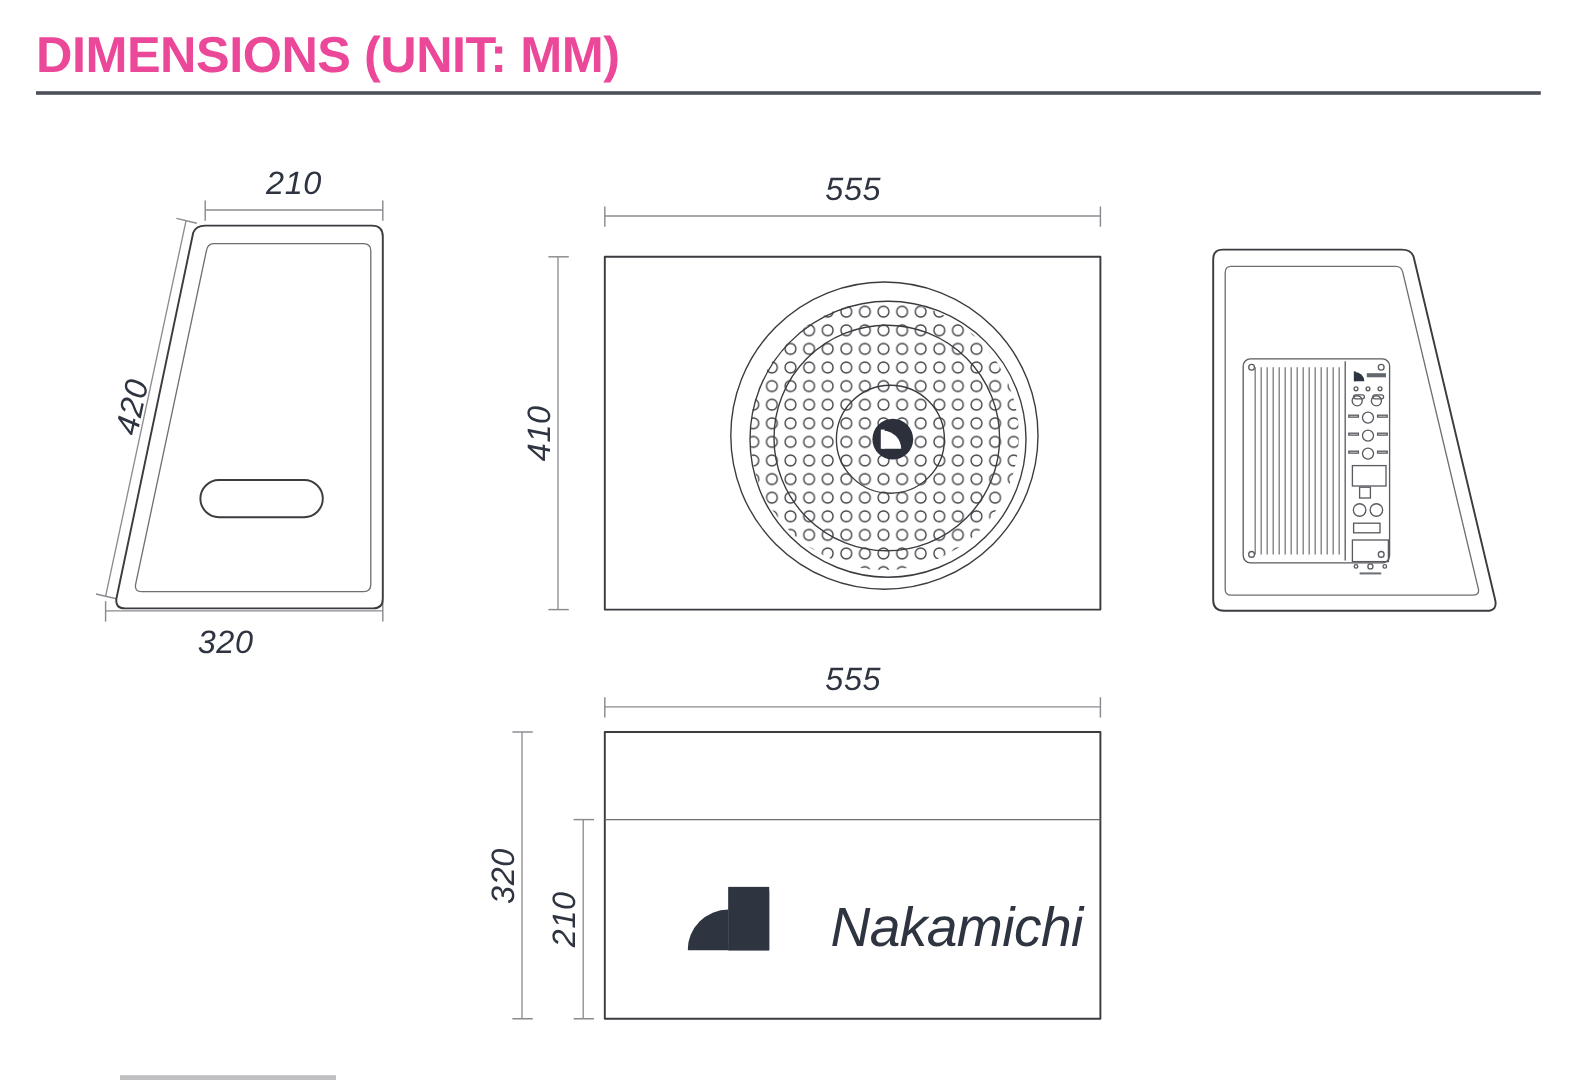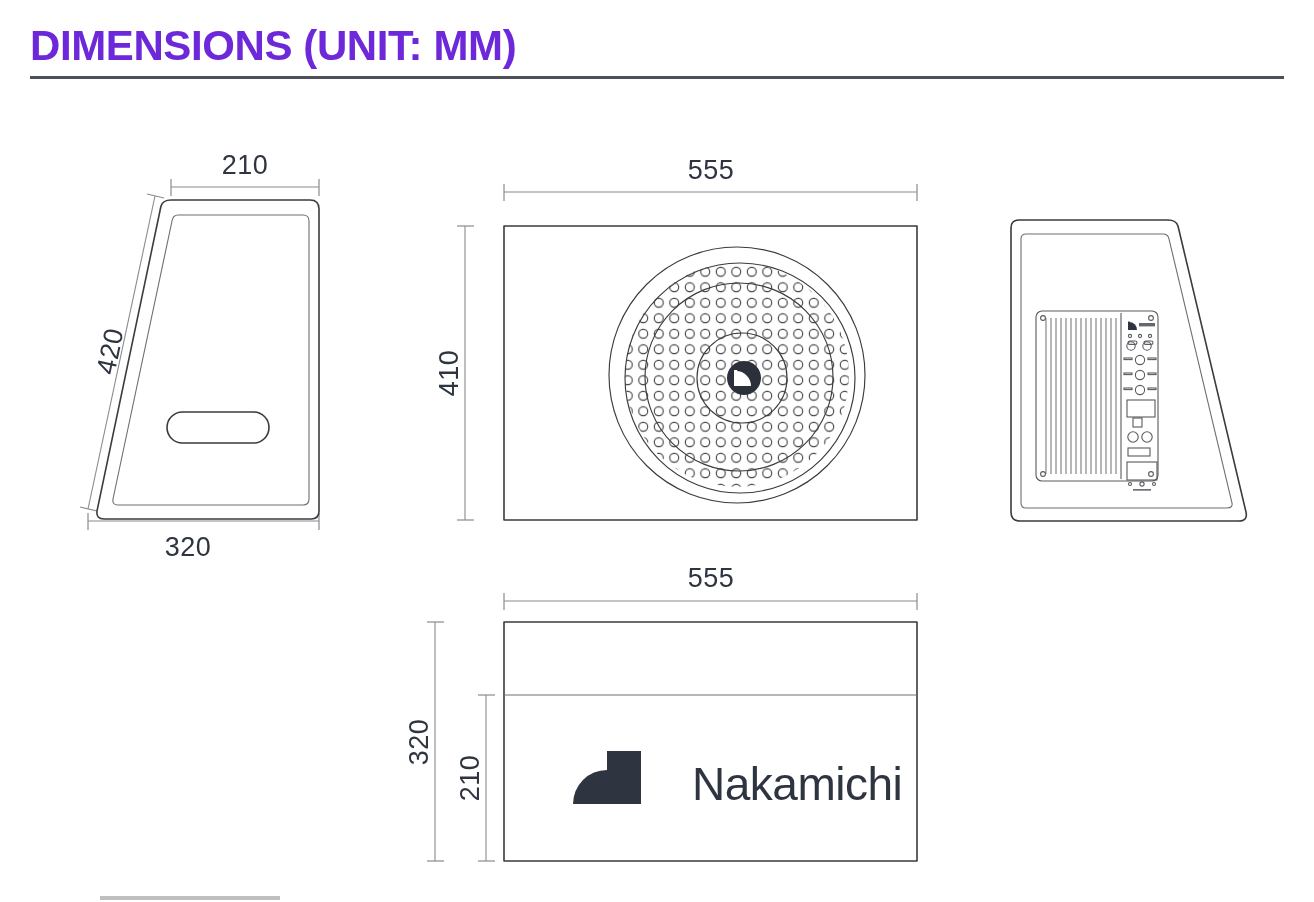--- a/index.html
+++ b/index.html
@@ -12,32 +12,32 @@
     position:relative;
   }
   .page{position:relative;width:1314px;height:902px;}
 
   
   .title-block{position:absolute;left:30px;top:24px;width:1254px;}
   .title-text{
     font-size:42px;
     font-weight:700;
     letter-spacing:-0.4px;
-    color:#6d28d9;
+    color:#ec4899;
     line-height:1.05;
     white-space:nowrap;
   }
   .title-rule{
     margin-top:8px;
     width:1254px;height:3px;
     background:#4c5059;
   }
 
   
-  .canvas{position:absolute;left:0;top:16px;width:1314px;height:678px;}
+  .canvas{position:absolute;left:0;top:4px;width:1314px;height:678px;font-style:italic;}
   svg{display:block;}
 
   .ln{fill:none;stroke:#3b3b40;stroke-width:1.6;stroke-linejoin:round;stroke-linecap:round;}
   .ln-thin{fill:none;stroke:#6e6e73;stroke-width:1.1;}
   .dim{fill:none;stroke:#8a8a90;stroke-width:1.1;}
   .dimtick{stroke:#8a8a90;stroke-width:1.2;}
   .grille{fill:none;stroke:#3b3b40;stroke-width:1.15;}
   .dot{fill:none;stroke:#3b3b40;stroke-width:1.1;}
   .fin{stroke:#7b7b80;stroke-width:1.1;}
   .panel{fill:none;stroke:#5a5a60;stroke-width:1.1;}

